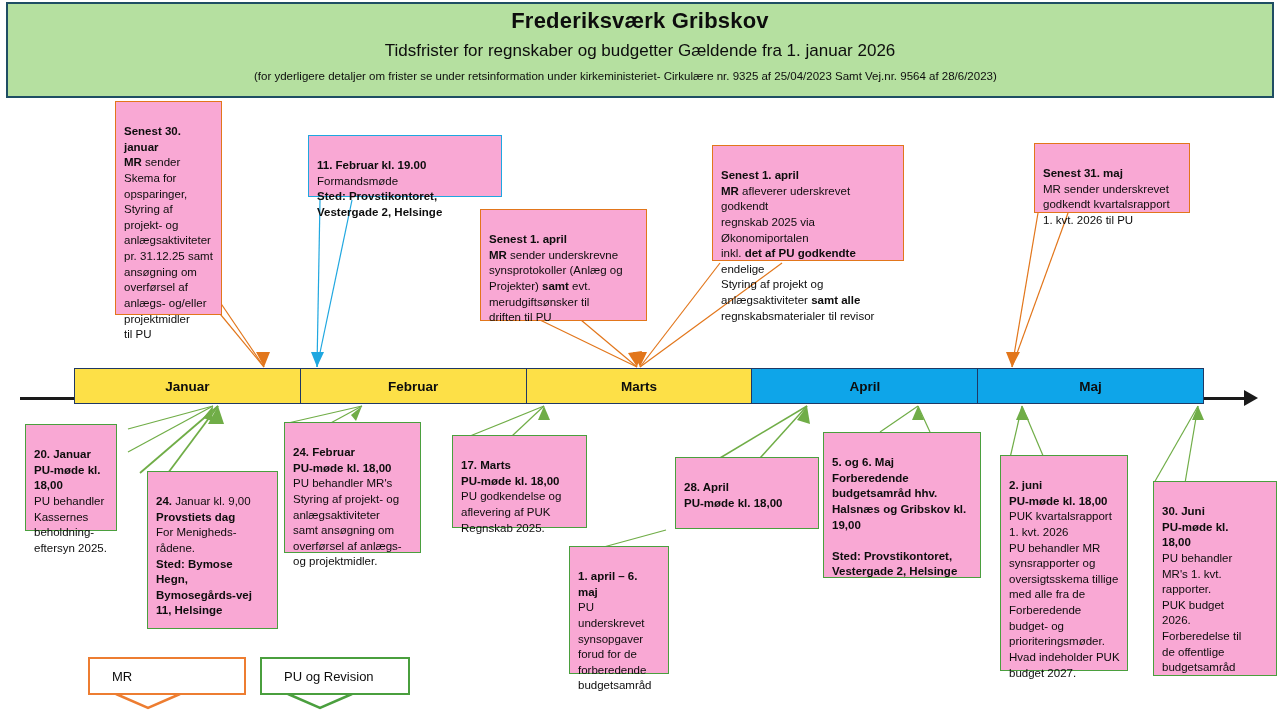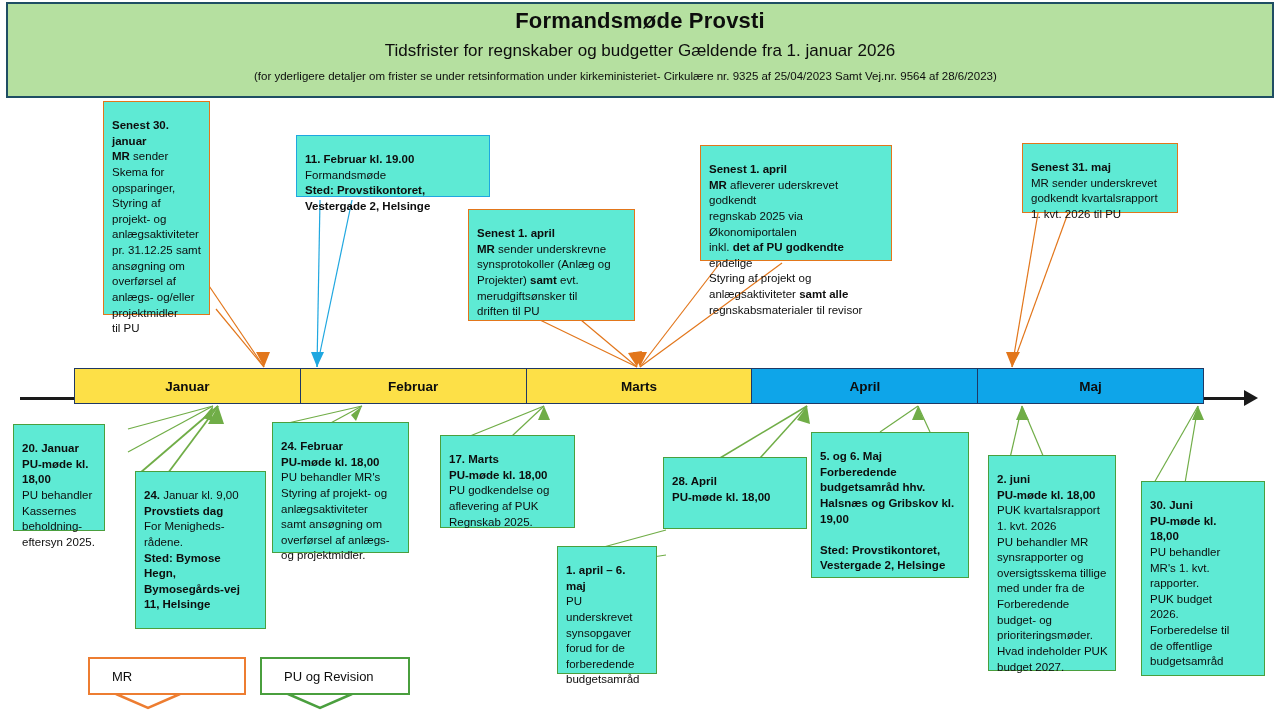--- a/index.html
+++ b/index.html
@@ -80,25 +80,26 @@
     font-weight: bold;
     color: #0d0d0d;
   }
   .month:last-child { border-right: none; }
   .month.blue { background: #fde047; }
   .month.green { background: #0ea5e9; }
 
   
   .callout {
     position: absolute;
-    background: #5eead4;
+    background: #f9a8d4;
     font-size: 11.5px;
     line-height: 1.36;
     color: #0d0d0d;
-    padding: 16px 7px 5px 8px;
+    padding: 22px 7px 5px 8px;
+    margin-left: 12px;
   }
   .callout.orange { border: 1.6px solid #e2761b; }
   .callout.blue   { border: 1.6px solid #1fa7e0; }
   .callout.green  { border: 1.8px solid #4a9f3e; }
   .callout b { font-weight: bold; }
   .callout .ln { display: block; }
 
   
   .legend-box {
     position: absolute;
@@ -119,21 +120,21 @@
     width: 1280px; height: 720px;
     pointer-events: none;
   }
 </style>
 </head>
 <body>
 
 <div id="stage">
 
   <div id="header">
-    <div class="h-title">Formandsmøde Provsti</div>
+    <div class="h-title">Frederiksværk Gribskov</div>
     <div class="h-sub">Tidsfrister for regnskaber og budgetter Gældende fra 1. januar 2026</div>
     <div class="h-note">
       <span class="ln">(for yderligere detaljer om frister se under retsinformation under kirkeministeriet-  Cirkulære nr. 9325 af 25/04/2023</span>
       <span class="ln">Samt Vej.nr. 9564 af 28/6/2023)</span>
     </div>
   </div>
 
   <svg id="wires">
 
     <polyline points="216,309 264,367" fill="none" stroke="#e2761b" stroke-width="1.2"></polyline>
@@ -320,21 +321,21 @@
     </div>
 
   <div class="callout green" style="left:988px; top:455px; width:128px; height:216px;">
       <span class="ln"><b>2. juni</b></span>
       <span class="ln"><b>PU-møde kl. 18,00</b></span>
       <span class="ln"><span>PUK kvartalsrapport</span></span>
       <span class="ln"><span>1. kvt. 2026</span></span>
       <span class="ln"><span>PU behandler MR</span></span>
       <span class="ln"><span>synsrapporter og</span></span>
       <span class="ln"><span>oversigtsskema tillige</span></span>
-      <span class="ln"><span>med under fra de</span></span>
+      <span class="ln"><span>med alle fra de</span></span>
       <span class="ln"><span>Forberedende</span></span>
       <span class="ln"><span>budget- og</span></span>
       <span class="ln"><span>prioriteringsmøder.</span></span>
       <span class="ln"><span>Hvad indeholder PUK</span></span>
       <span class="ln"><span>budget 2027.</span></span>
     </div>
 
   <div class="callout green" style="left:1141px; top:481px; width:124px; height:195px;">
       <span class="ln"><b>30. Juni</b></span>
       <span class="ln"><b>PU-møde kl.</b></span>

